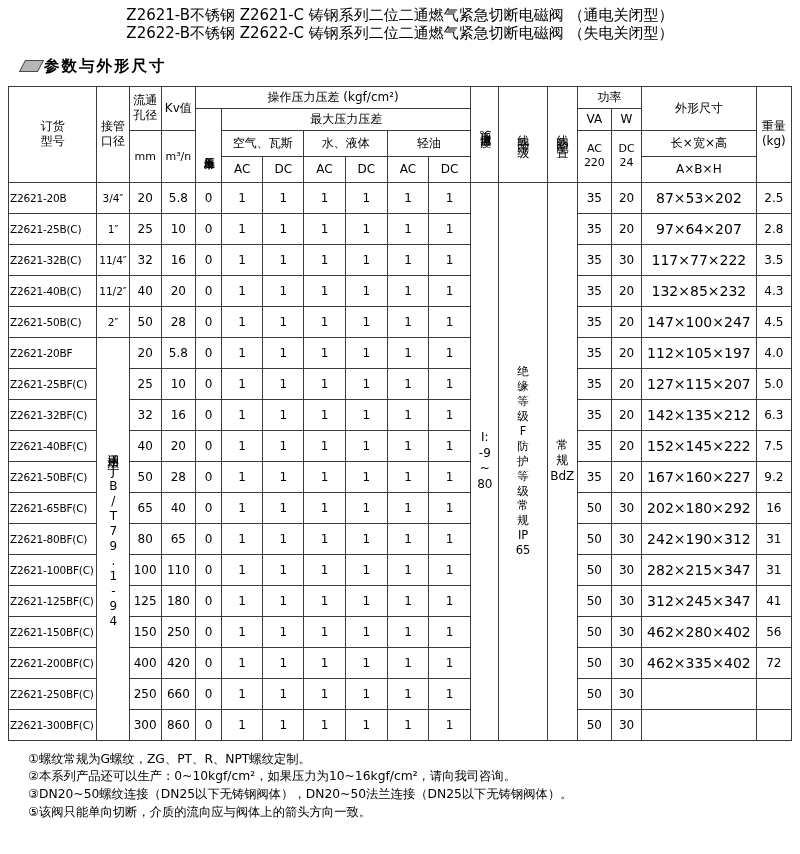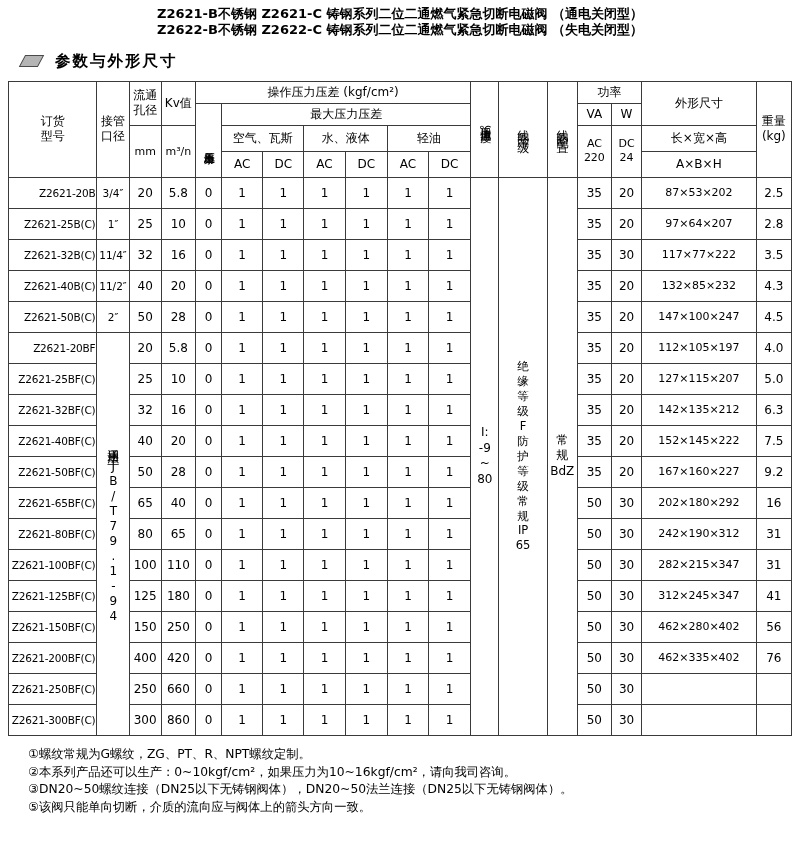--- a/index.html
+++ b/index.html
@@ -5,42 +5,42 @@
   * { box-sizing: border-box; margin: 0; padding: 0; }
   html, body { background: #ffffff; }
   body {
     width: 800px; height: 854px;
     font-family: "DejaVu Sans", sans-serif;
     color: #000; overflow: hidden;
   }
   .page { padding: 6px 8px 0 8px; }
 
   
-  .titles { text-align: center; font-weight: bold; font-size: 13px; line-height: 1.22; white-space: nowrap; }
+  .titles { text-align: center; font-weight: normal; font-size: 15px; line-height: 1.22; white-space: nowrap; }
 
   
-  .section-head { display: flex; align-items: center; gap: 14px; margin: 13px 0 9px 14px; }
+  .section-head { display: flex; align-items: center; gap: 3px; margin: 13px 0 9px 14px; }
   .para-icon { width: 19px; height: 12px; background: #b5b5b5; border: 1.5px solid #4a4a4a; transform: skewX(-28deg); }
   .section-title { font-weight: bold; font-size: 15.5px; letter-spacing: 2px; }
 
   
   table { border-collapse: collapse; table-layout: fixed; width: 784px; }
   th, td {
     border: 1px solid #3a3a3a; text-align: center; vertical-align: middle;
     font-weight: normal; font-size: 12px; padding: 0 1px; overflow: hidden;
   }
   thead tr:nth-child(1) { height: 22px; }
   thead tr:nth-child(2) { height: 22px; }
   thead tr:nth-child(3) { height: 26px; }
   thead tr:nth-child(4) { height: 26px; }
   tbody tr { height: 31px; }
 
-  td.model { text-align: right; padding-left: 1px; font-size: 10.5px; letter-spacing: -0.2px; }
+  td.model { text-align: left; padding-left: 1px; font-size: 10.5px; letter-spacing: -0.2px; }
   td.pipe  { font-size: 10.5px; }
-  td.dims  { font-size: 11px; }
+  td.dims  { font-size: 14px; }
   .stack { white-space: pre-line; line-height: 1.3; margin-left: 37px; }
   .small { font-size: 11.5px; }
   .vtext { writing-mode: vertical-rl; text-orientation: upright; display: inline-block; line-height: 1.05; letter-spacing: 1px; }
   .vsp   { letter-spacing: 4px; }
   .vmin  { font-size: 11px; letter-spacing: 0; }
   .vtemp { font-size: 11px; letter-spacing: 1px; }
   .unit  { font-size: 11px; }
 
   
   .notes { display: flex; margin: 10px 0 0 20px; }
@@ -403,21 +403,21 @@
           <td>0</td>
           <td>1</td>
           <td>1</td>
           <td>1</td>
           <td>1</td>
           <td>1</td>
           <td>1</td>
           <td>50</td>
           <td>30</td>
           <td class="dims">462×335×402</td>
-          <td>76</td>
+          <td>72</td>
         </tr>
         <tr>
           <td class="model">Z2621-250BF(C)</td>
           <td>250</td>
           <td>660</td>
           <td>0</td>
           <td>1</td>
           <td>1</td>
           <td>1</td>
           <td>1</td>

